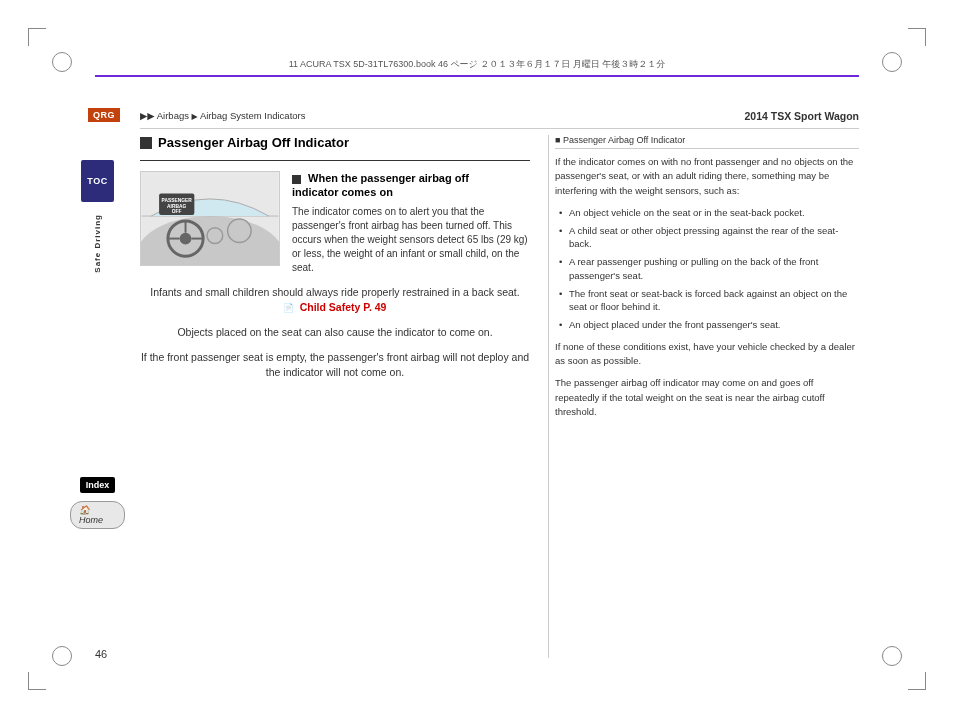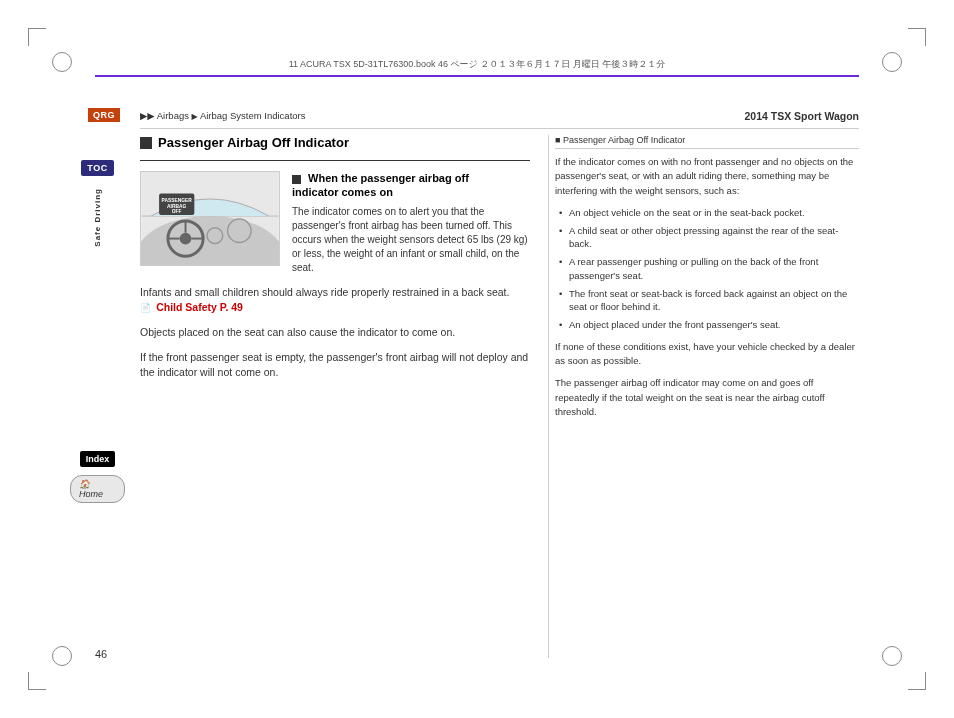--- a/index.html
+++ b/index.html
@@ -83,21 +83,21 @@
       flex-direction: column;
       align-items: center;
       gap: 4px;
     }
 
     .toc-button {
       background: #2c2c7a;
       color: #fff;
       font-size: 9px;
       font-weight: bold;
-      padding: 3px 6px;
+      padding: 16px 6px;
       cursor: pointer;
       border-radius: 2px;
       letter-spacing: 0.5px;
     }
 
     .safe-driving-label {
       font-size: 8px;
       color: #333;
       writing-mode: vertical-rl;
       text-orientation: mixed;
@@ -270,20 +270,21 @@
       color: #333;
       line-height: 1.4;
     }
 
     
     .text-block {
       font-size: 10.5px;
       color: #333;
       line-height: 1.45;
       margin-bottom: 10px;
+      text-align: center;
     }
 
     .child-safety-link {
       color: #c00;
       font-weight: bold;
       text-decoration: none;
       font-size: 10.5px;
     }
 
     .child-safety-link .link-icon {

